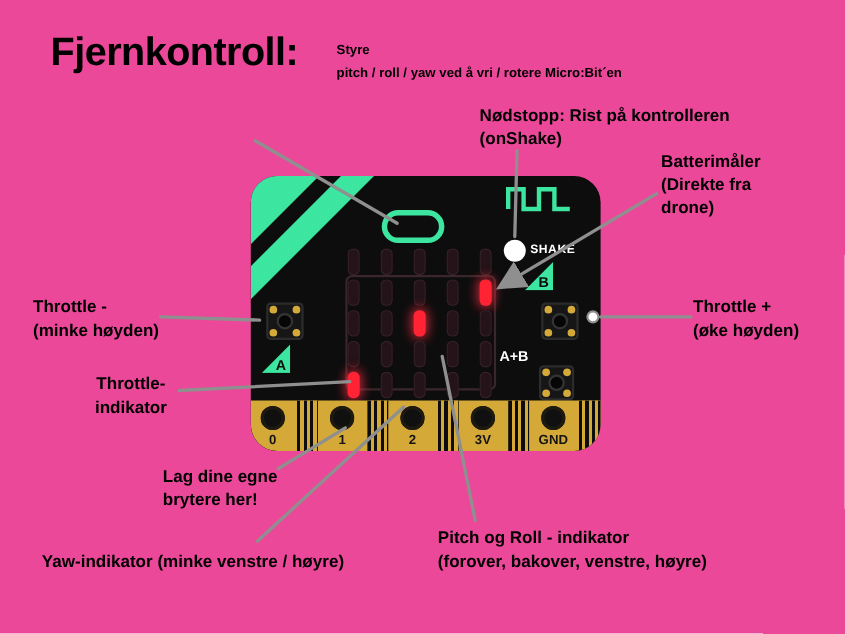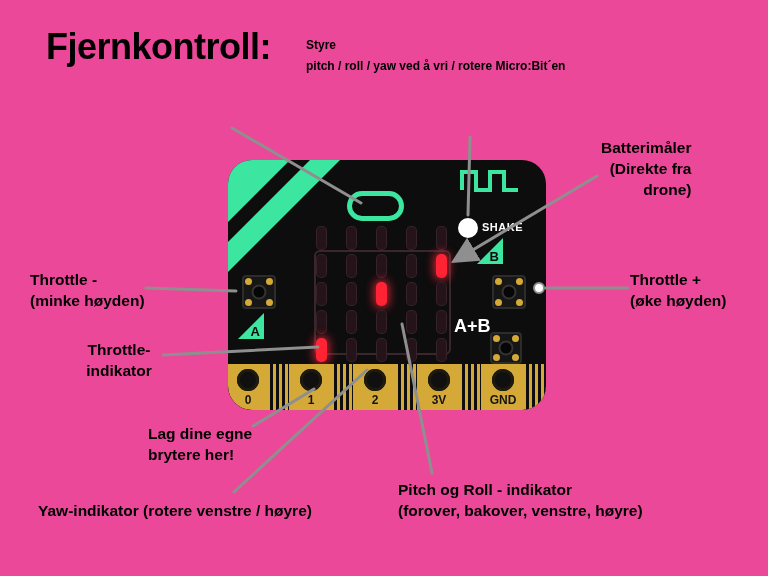--- a/index.html
+++ b/index.html
@@ -10,21 +10,21 @@
   }
 
   
   .title { position:absolute; left:46px; top:26px; font-size:36px; font-weight:700; letter-spacing:-0.5px; }
   .subtitle { position:absolute; left:306px; top:35px; font-size:12px; font-weight:700; line-height:21px; }
 
   
   .ann { position:absolute; font-size:15.5px; font-weight:700; line-height:21px; white-space:pre-line; }
   .ann-info            { left:72px;  top:105px; }
   .ann-emergency       { left:436px; top:95px;  }
-  .ann-battery         { left:601px; top:137px;text-align:right; }
+  .ann-battery         { left:601px; top:137px; }
   .ann-throttle-minus  { left:30px;  top:269px; }
   .ann-throttle-plus   { left:630px; top:269px; }
   .ann-throttle-ind    { left:66px;  top:339px; width:106px; text-align:center; }
   .ann-switches        { left:148px; top:423px; }
   .ann-yaw             { left:38px;  top:500px; }
   .ann-pitchroll       { left:398px; top:479px; width:268px; text-align:left; }
 
   
   .device {
     position:absolute; left:228px; top:160px; width:318px; height:250px;
@@ -50,21 +50,21 @@
 
   .btn { position:absolute; width:34px; height:34px; background:#161616; border:2px solid #2c2c2c; border-radius:4px; }
   .btn-a { left:14px; top:115px; }
   .btn-b { left:264px; top:115px; }
   .btn-ab { left:262px; top:172px; width:32px; height:32px; }
   .btn .dot { position:absolute; width:7px; height:7px; border-radius:50%; background:var(--connector-gold,#d4a937); }
   .btn .dot.tl { left:1px; top:1px; } .btn .dot.tr { right:1px; top:1px; }
   .btn .dot.bl { left:1px; bottom:1px; } .btn .dot.br { right:1px; bottom:1px; }
   .btn .plunger { position:absolute; left:50%; top:50%; transform:translate(-50%,-50%); width:15px; height:15px; border-radius:50%; background:#060606; border:2px solid #343434; }
 
-  .ab-text { position:absolute; left:226px; top:156px; color:#fff; font-size:18px; font-weight:700; }
+  .ab-text { position:absolute; left:226px; top:156px; color:#fff; font-size:13px; font-weight:700; }
 
   .mid-rect { position:absolute; left:86px; top:90px; width:137px; height:105px; border:2px solid #3a262b; border-radius:6px; }
 
   .led-matrix { position:absolute; left:0; top:0; width:100%; height:100%; }
   .led { position:absolute; width:11px; height:24px; border-radius:5px; background:var(--led-unlit,#241318); box-shadow:inset 0 0 0 1px #36222a; }
   .led.lit { background:var(--led-lit,#ff2333); box-shadow:0 0 10px 2px rgba(255,45,70,.75); }
 
   
   .strip { position:absolute; left:0; top:204px; width:100%; height:46px; background:var(--connector-gold,#d4a937); border-radius:0 0 24px 24px; overflow:hidden; }
   .stripes { position:absolute; top:0; height:100%; width:19px;
@@ -80,32 +80,34 @@
 <body>
 
 <div id="canvas">
 
   <div class="title">Fjernkontroll:</div>
   <div class="subtitle">
     <div>Styre</div>
     <div>pitch / roll / yaw ved å vri / rotere Micro:Bit´en</div>
   </div>
 
+  <div class="ann ann-emergency">Nødstopp: Rist på kontrolleren
+(onShake)</div>
   <div class="ann ann-battery">Batterimåler
 (Direkte fra
 drone)</div>
   <div class="ann ann-throttle-plus">Throttle +
 (øke høyden)</div>
   <div class="ann ann-throttle-minus">Throttle -
 (minke høyden)</div>
   <div class="ann ann-throttle-ind">Throttle-
 indikator</div>
   <div class="ann ann-switches">Lag dine egne
 brytere her!</div>
-  <div class="ann ann-yaw">Yaw-indikator (rotere venstre / høyre)</div>
+  <div class="ann ann-yaw">Yaw-indikator (minke venstre / høyre)</div>
   <div class="ann ann-pitchroll">Pitch og Roll - indikator
 (forover, bakover, venstre, høyre)</div>
 
   <div class="device">
 
     <svg class="corner-svg" width="120" height="120">
       <polygon points="0,0 62,0 0,62" fill="#3ce6a1"></polygon>
       <polygon points="82,0 112,0 0,112 0,82" fill="#3ce6a1"></polygon>
     </svg>
 

